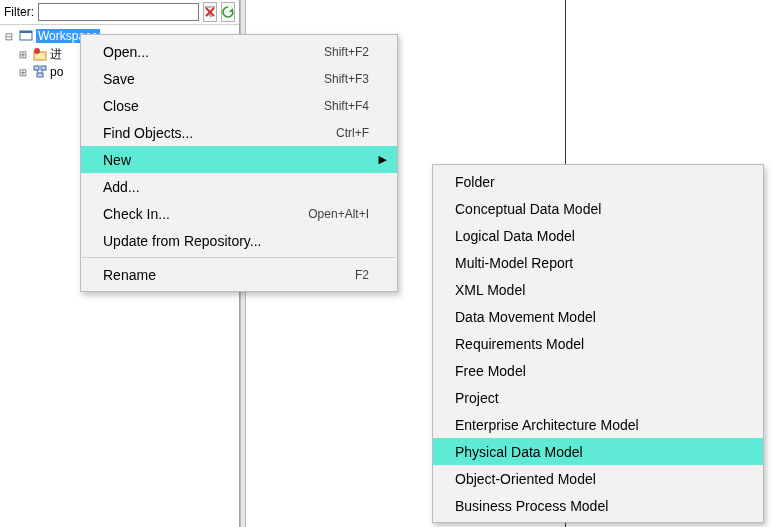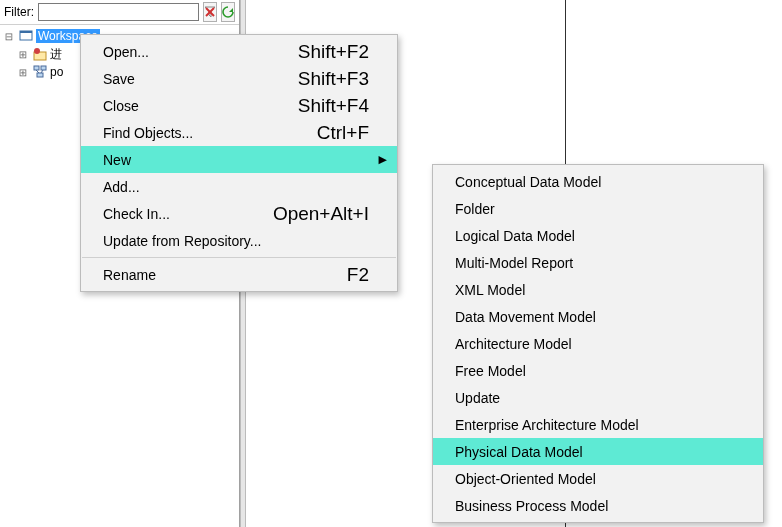--- a/index.html
+++ b/index.html
@@ -109,21 +109,21 @@
     align-items: center;
     height: 27px;
     padding: 0 28px 0 22px;
     cursor: default;
     position: relative;
   }
   .menu-item.hover {
     background: #5eead4;
   }
   .menu-item .label { flex: 1; }
-  .menu-item .shortcut { color: #000000; font-size: 19px; }
+  .menu-item .shortcut { color: #404040; font-size: 12px; }
   .menu-item .sub-arrow {
     position: absolute;
     right: 10px;
     font-size: 11px;
   }
   .menu-sep {
     height: 1px;
     background: #cfcfcf;
     margin: 3px 1px;
   }
@@ -228,45 +228,45 @@
   </div>
   <div class="menu-sep"></div>
   <div class="menu-item">
     <span class="label">Rename</span>
     <span class="shortcut">F2</span>
   </div>
 </div>
 
 <div class="menu sub">
   <div class="menu-item">
+      <span class="label">Folder</span>
+    </div>
+  <div class="menu-item">
       <span class="label">Conceptual Data Model</span>
     </div>
   <div class="menu-item">
-      <span class="label">Folder</span>
-    </div>
-  <div class="menu-item">
       <span class="label">Logical Data Model</span>
     </div>
   <div class="menu-item">
       <span class="label">Multi-Model Report</span>
     </div>
   <div class="menu-item">
       <span class="label">XML Model</span>
     </div>
   <div class="menu-item">
       <span class="label">Data Movement Model</span>
     </div>
   <div class="menu-item">
-      <span class="label">Architecture Model</span>
+      <span class="label">Requirements Model</span>
     </div>
   <div class="menu-item">
       <span class="label">Free Model</span>
     </div>
   <div class="menu-item">
-      <span class="label">Update</span>
+      <span class="label">Project</span>
     </div>
   <div class="menu-item">
       <span class="label">Enterprise Architecture Model</span>
     </div>
   <div class="menu-item hover">
       <span class="label">Physical Data Model</span>
     </div>
   <div class="menu-item">
       <span class="label">Object-Oriented Model</span>
     </div>

